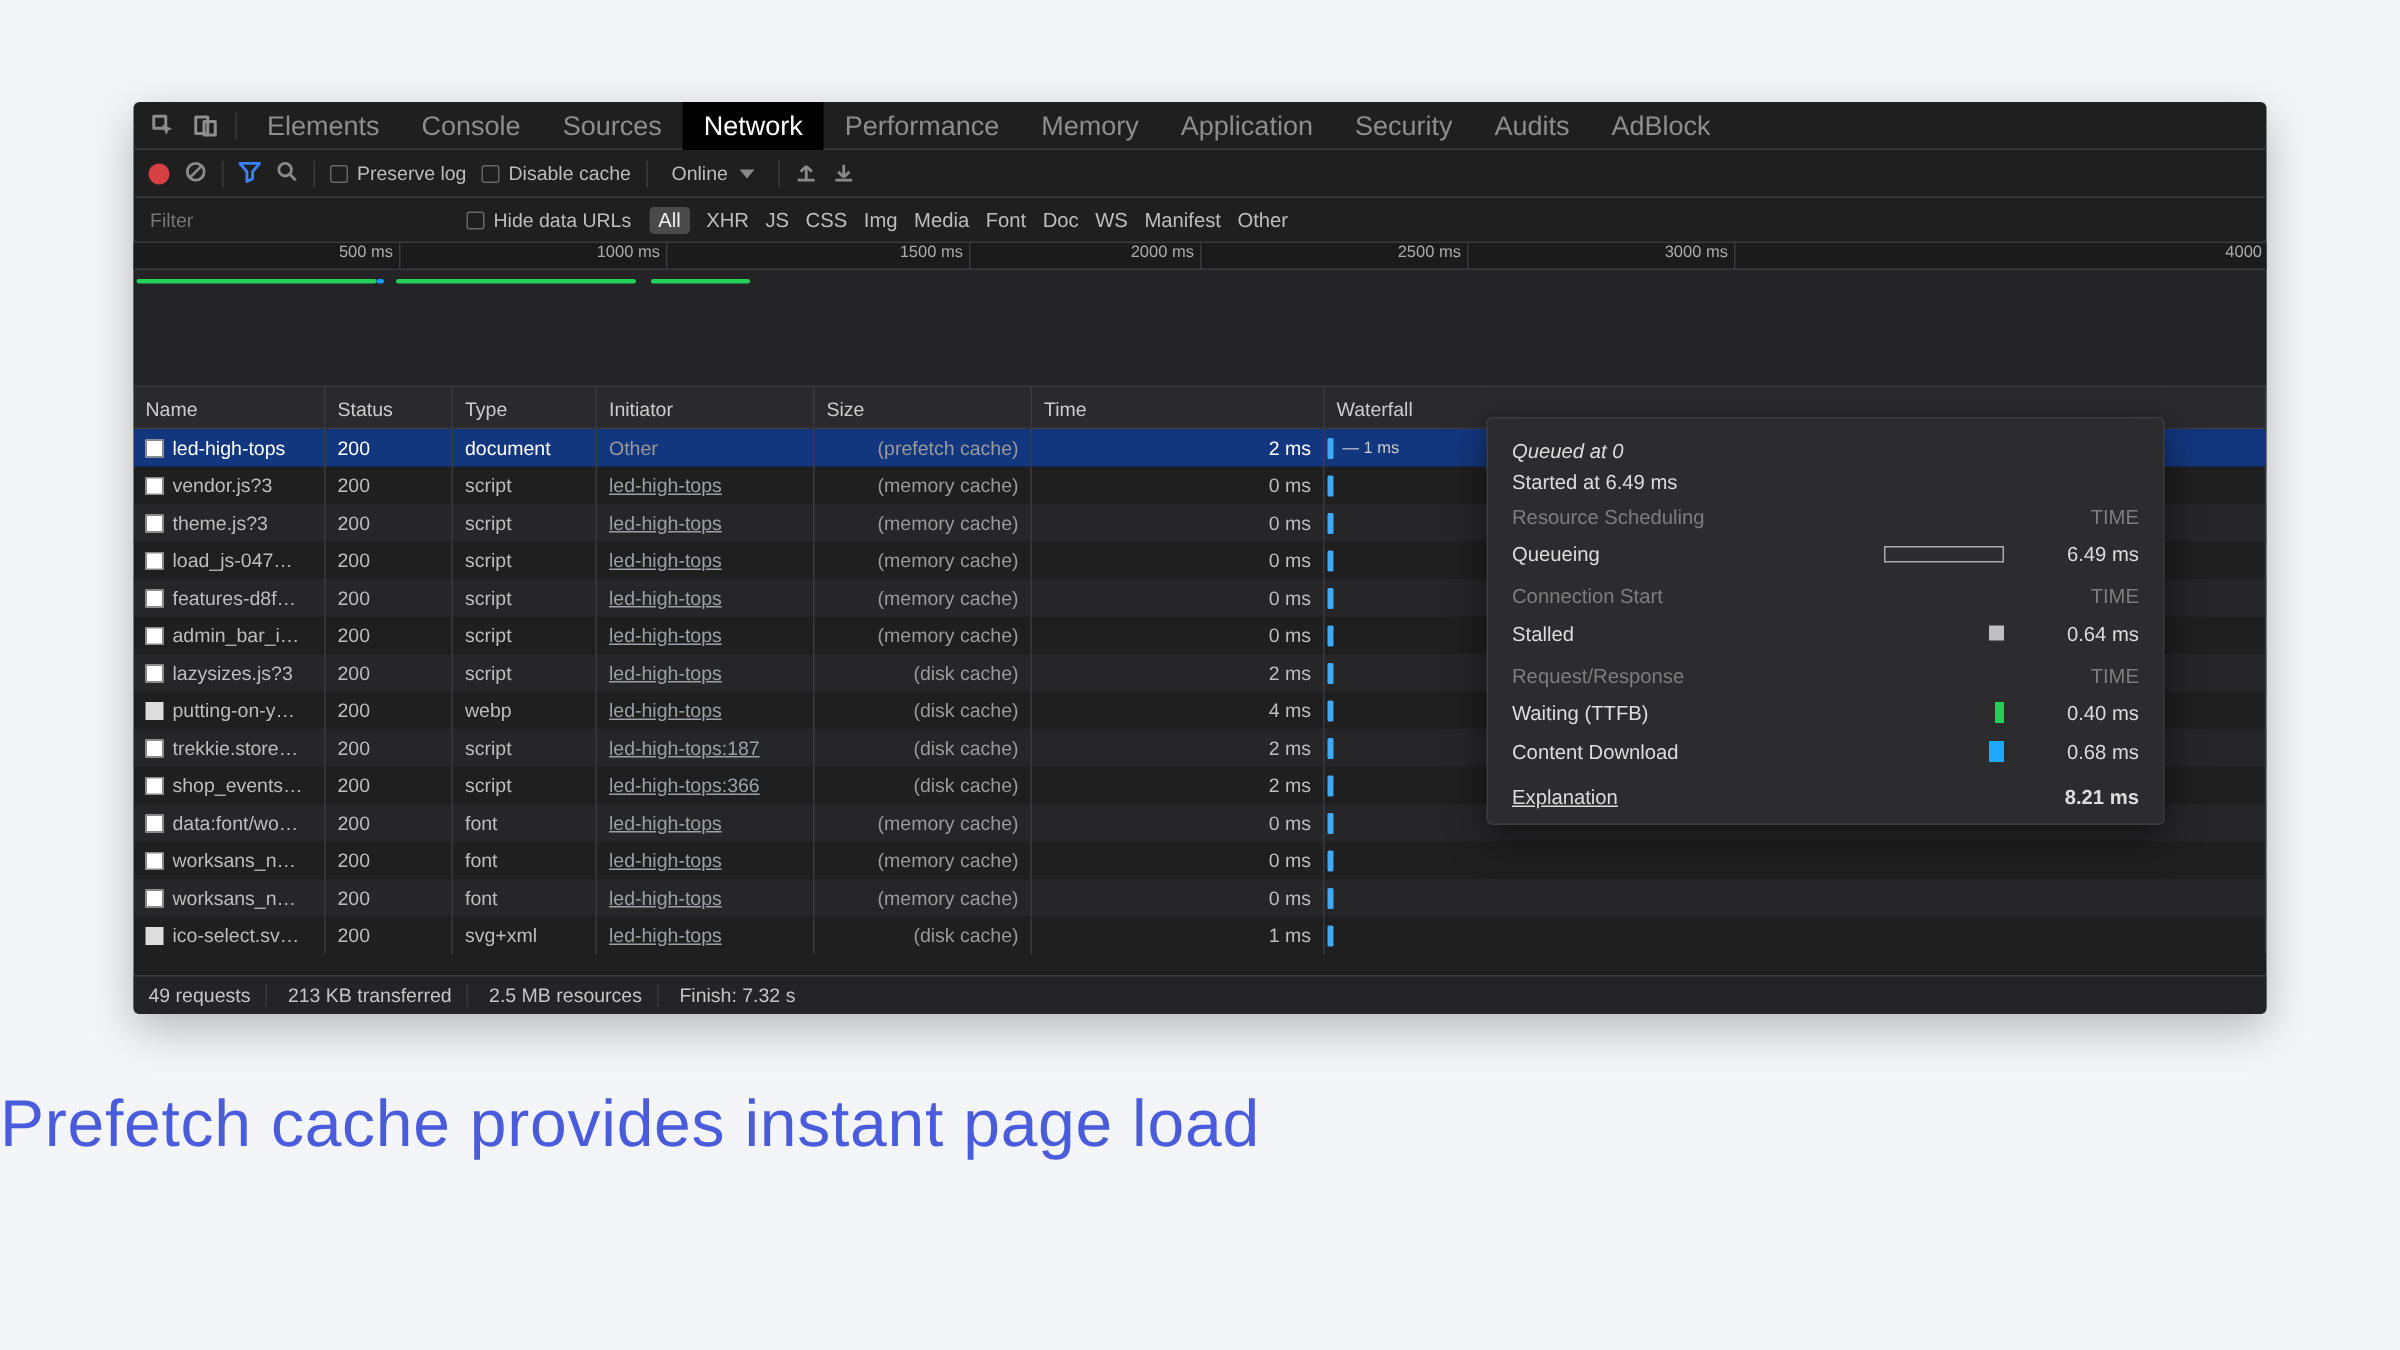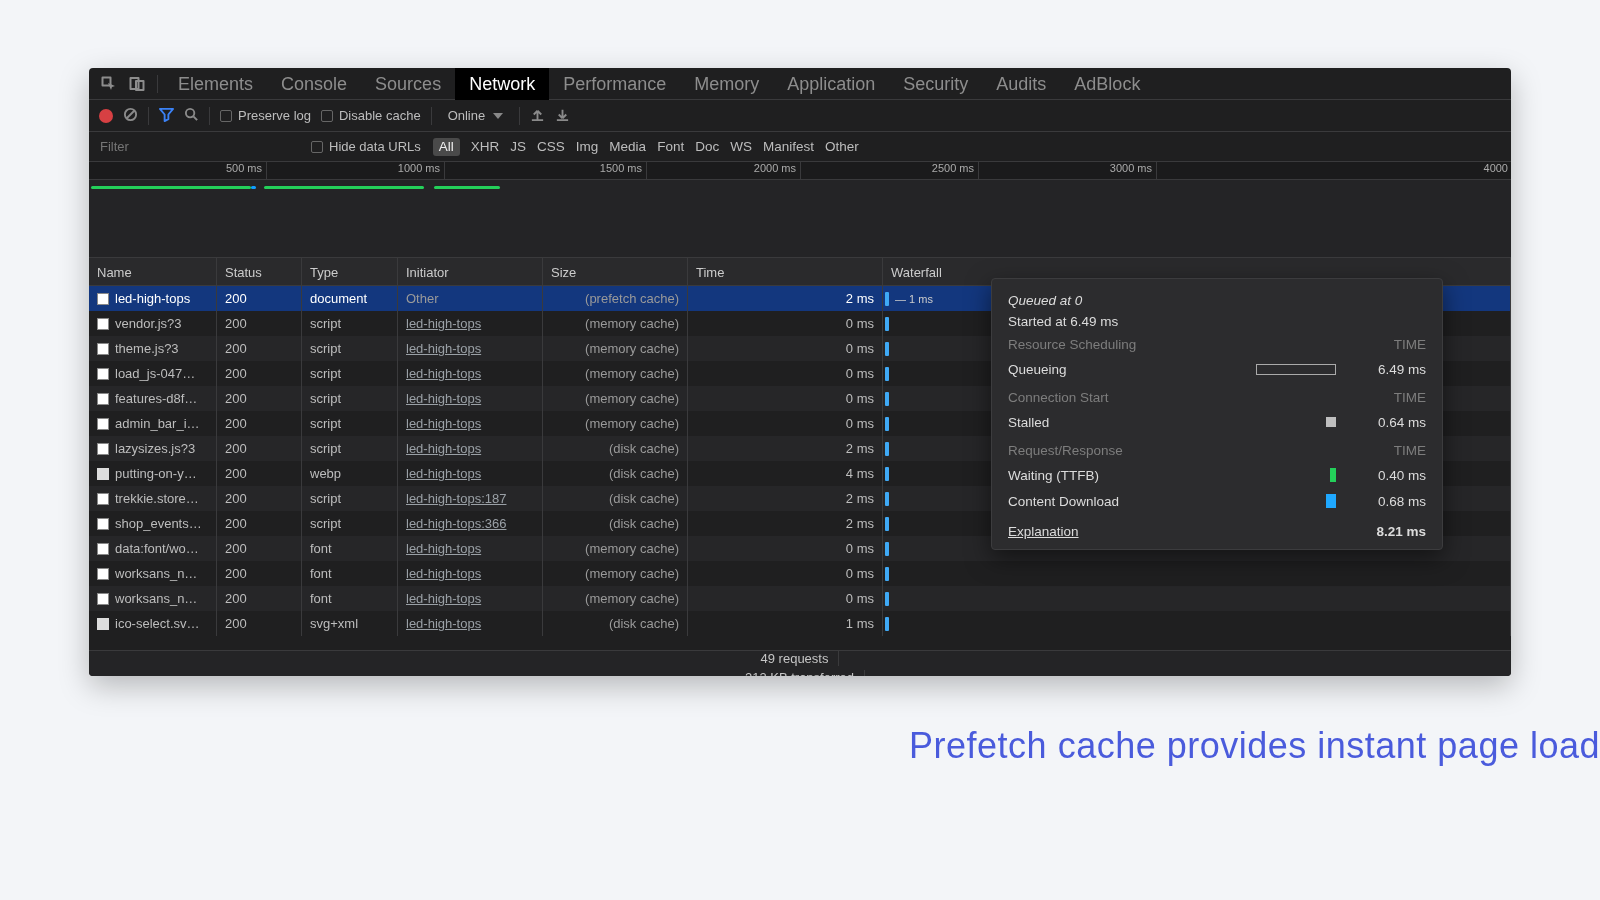--- a/index.html
+++ b/index.html
@@ -148,32 +148,32 @@
   .sw-sent  { width:2px;  height:14px; background:#cfcfcf; }
   .sw-wait  { width:6px;  height:14px; background:#24d05a; }
   .sw-dl    { width:10px; height:14px; background:#1fa8ff; }
   .tooltip .total { display:flex; justify-content:space-between; margin-top:10px; }
   .tooltip .total .exp { text-decoration:underline; cursor:pointer; }
 
   
   .status {
     height:26px; display:flex; align-items:center; gap:4px;
     padding:0 10px; border-top:1px solid var(--dt-border);
-    color:#c5c5c5; background:var(--dt-bg2); font-size:13px;flex-direction:column;
+    color:#c5c5c5; background:var(--dt-bg2); font-size:13px;
   }
   .status .seg { padding:0 10px; border-right:1px solid var(--dt-border); }
   .status .seg:first-child { padding-left:0; }
   .status .seg:last-child { border-right:none; }
 
   
   .caption {
     position:absolute; left:0; right:0; top:725px;
-    text-align:right;
+    text-align:left;
     color:var(--caption);
-    font-size:36px;
+    font-size:44px;
     font-weight:400;
     letter-spacing:.5px;
     font-family: "Avenir Next", "Segoe UI", sans-serif;
   }
 </style>
 </head>
 <body>
 
 <div class="card">
 

